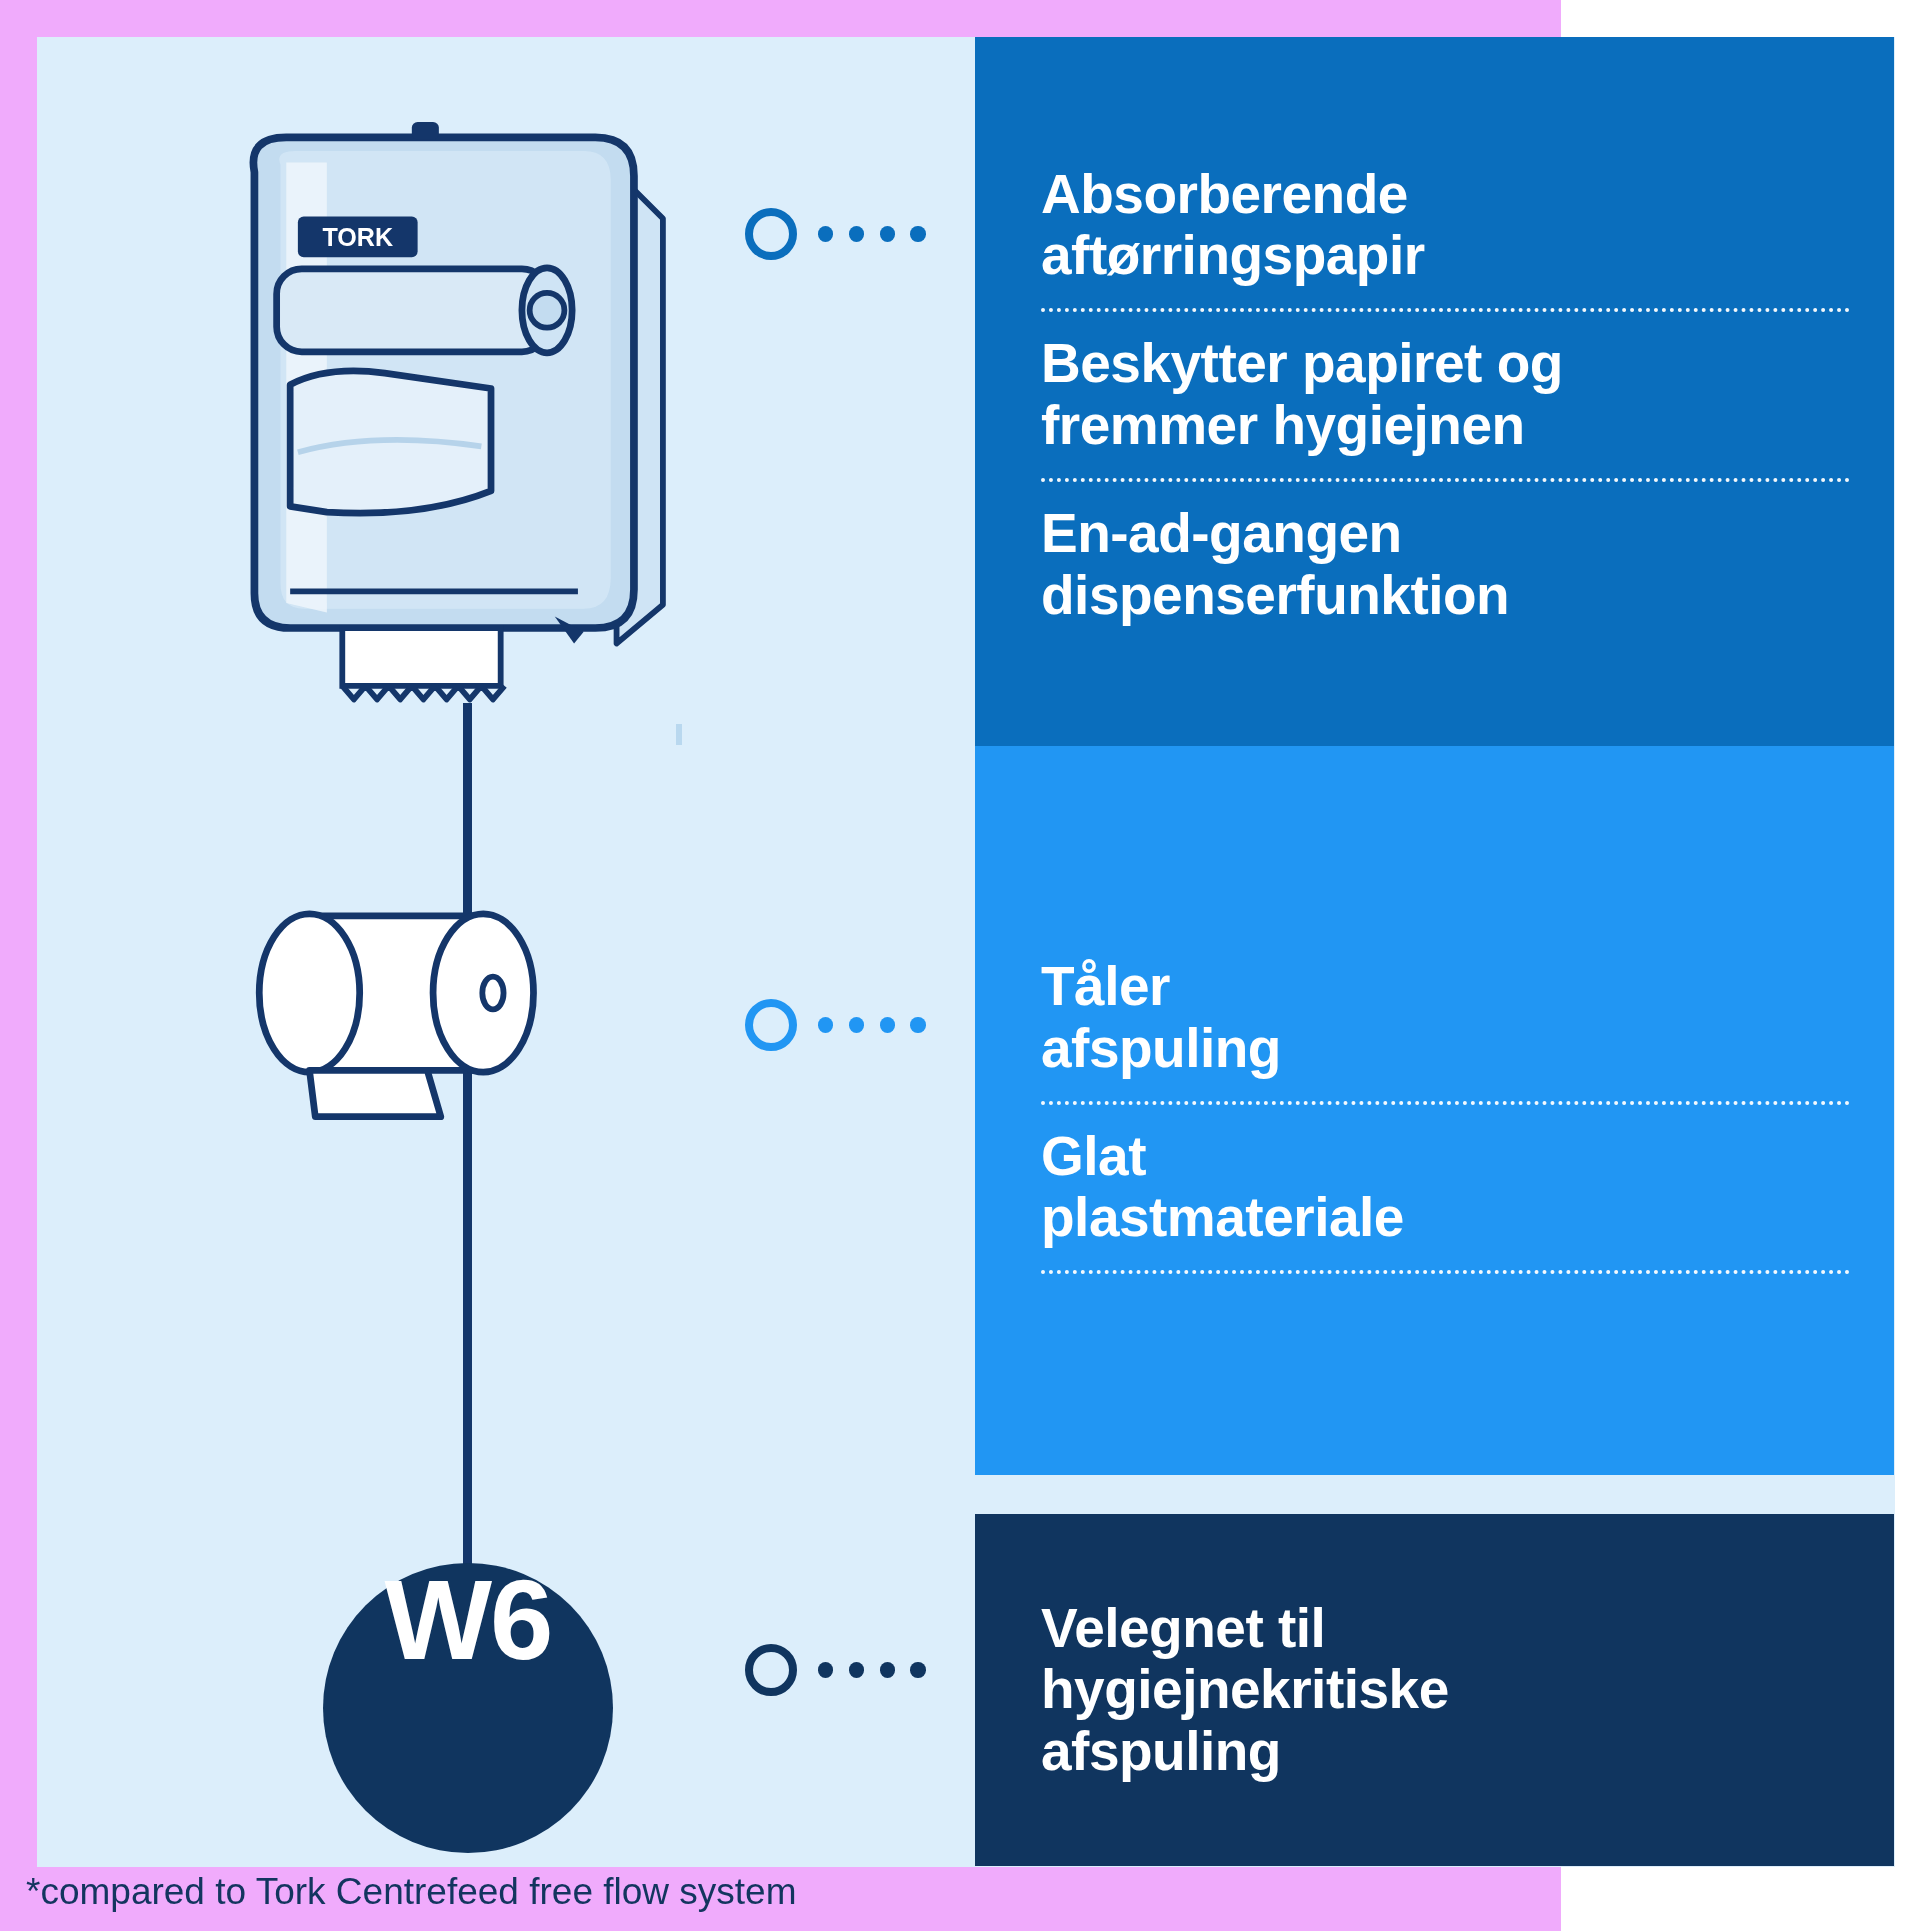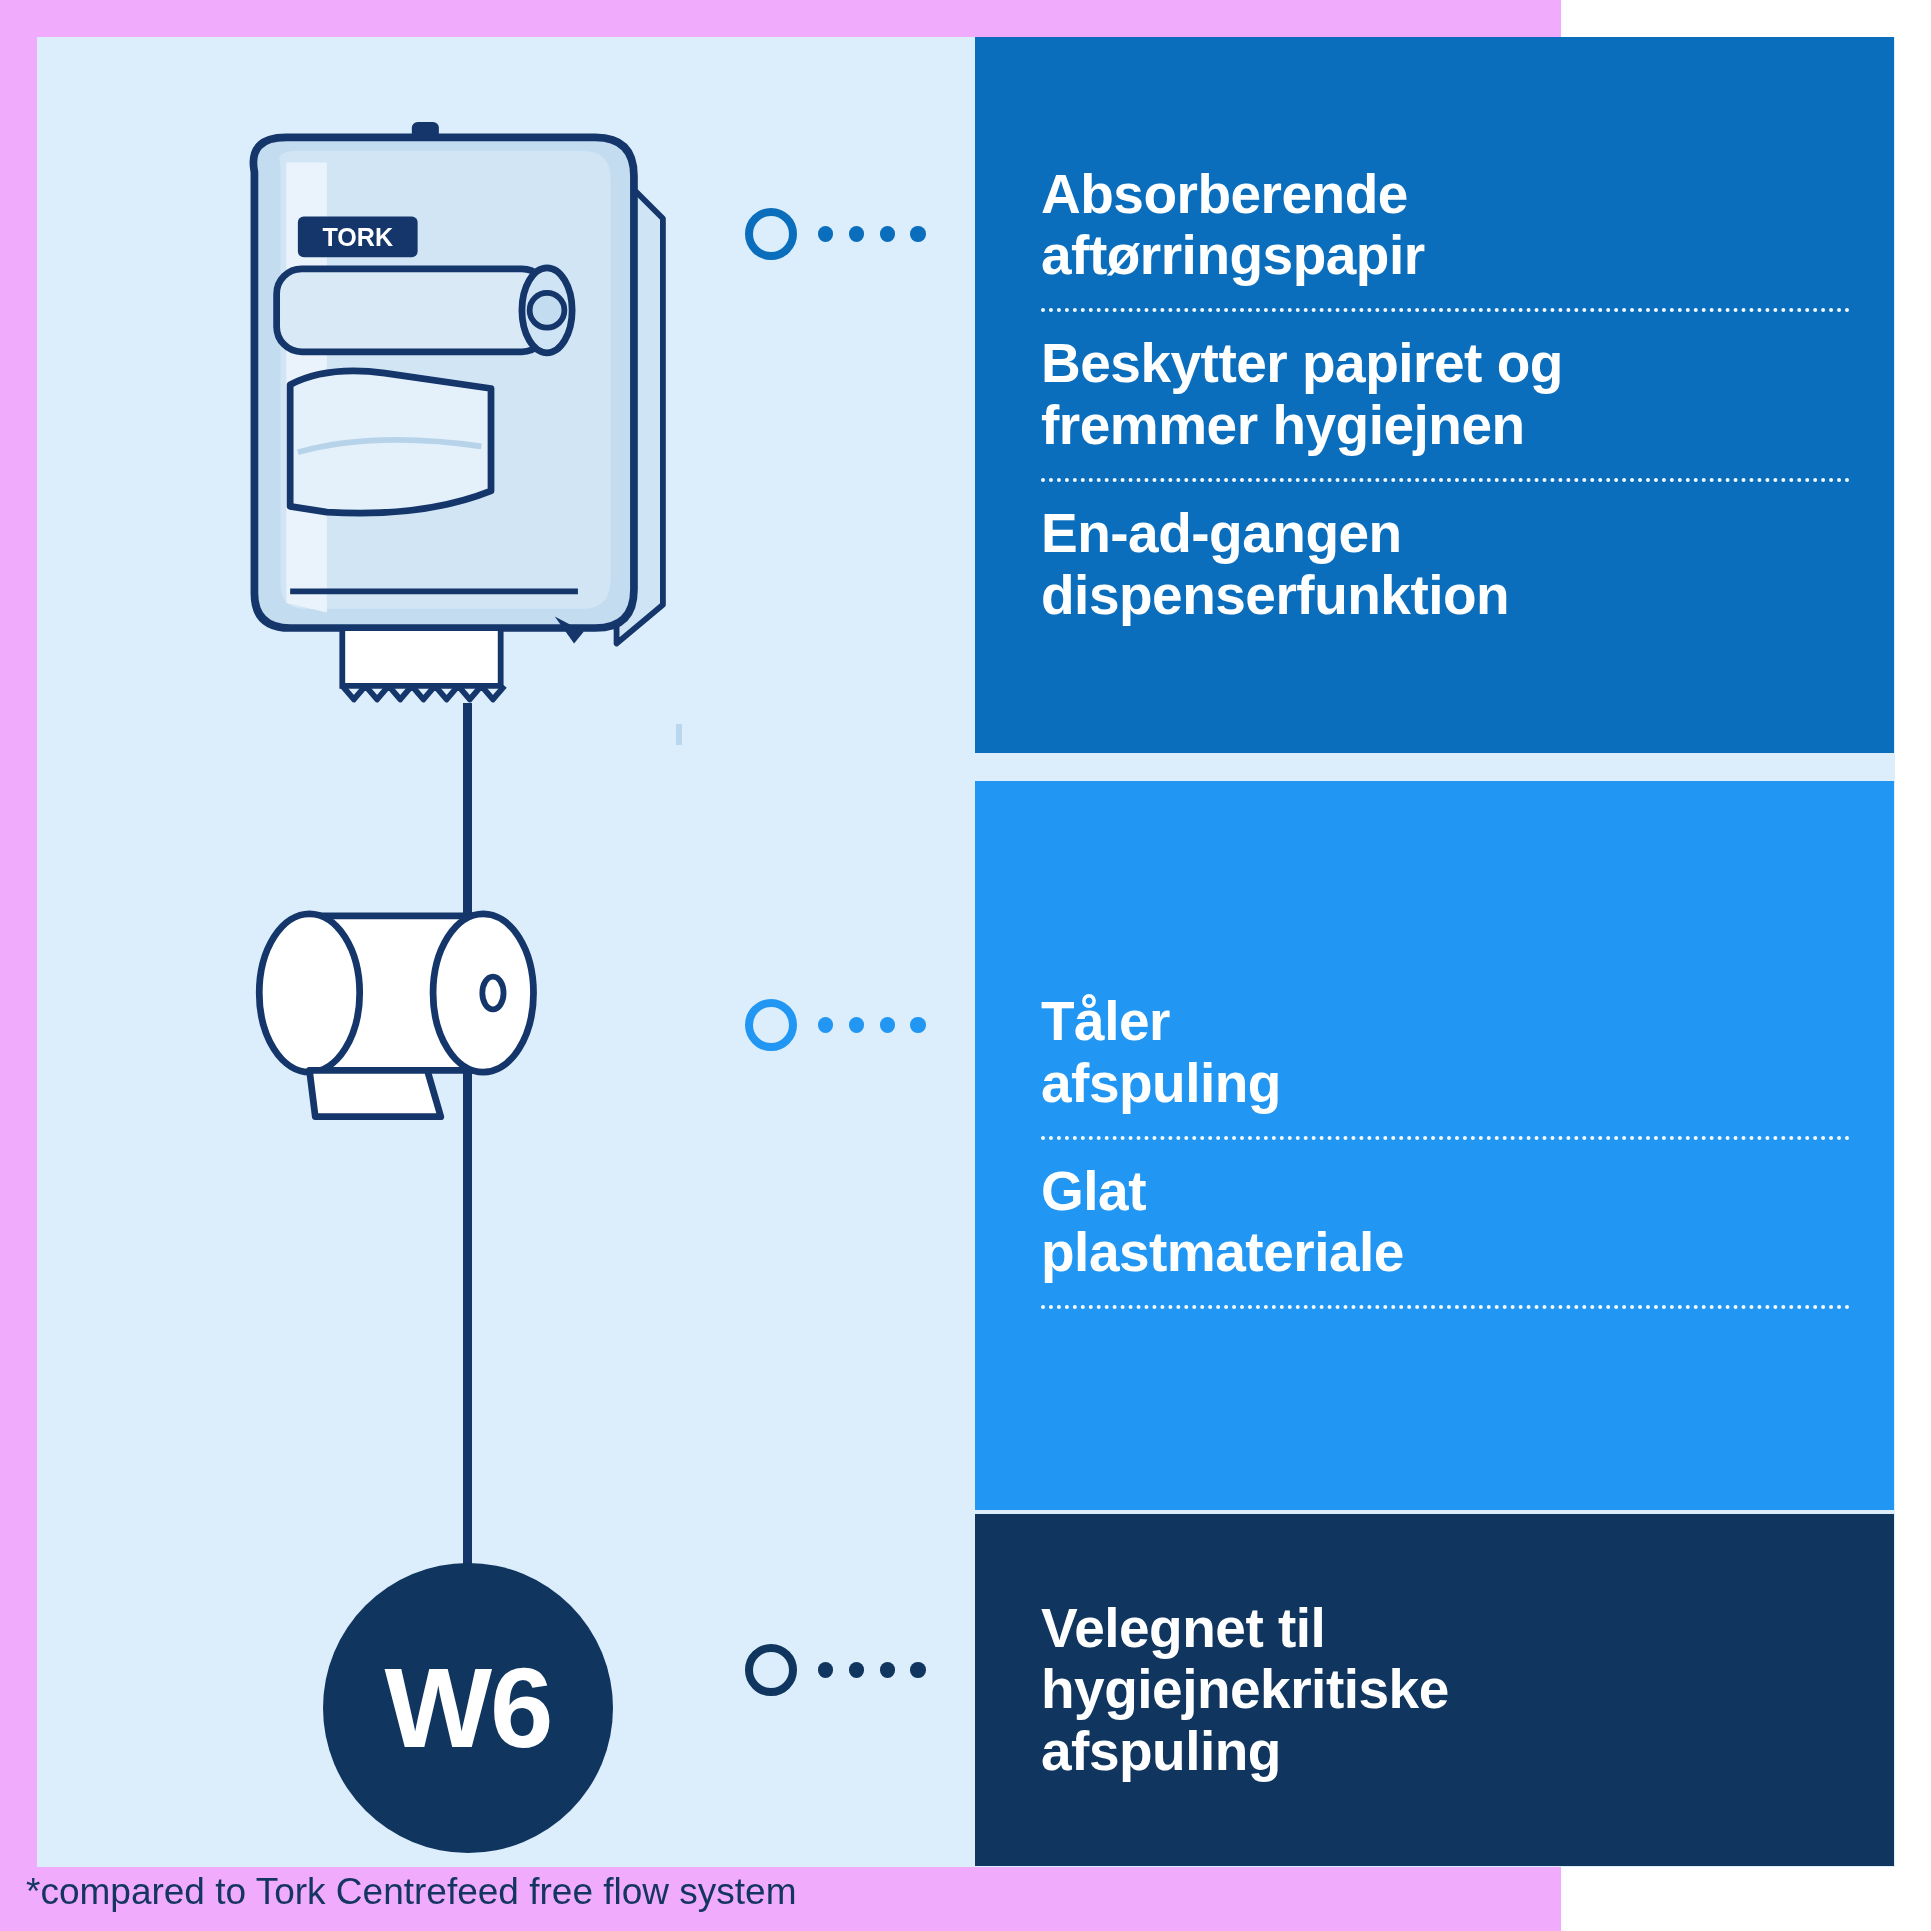--- a/index.html
+++ b/index.html
@@ -48,21 +48,21 @@
   
   .w6-circle {
     position: absolute;
     left: 286px;
     top: 1526px;
     width: 290px;
     height: 290px;
     border-radius: 50%;
     background: #10355f;
     display: flex;
-    align-items: center;
+    align-items: flex-start;
     justify-content: center;
   }
   .w6-circle span {
     color: #ffffff;
     font-size: 114px;
     font-weight: bold;
     letter-spacing: -1.9px;
     line-height: 1;
   }
   
@@ -75,21 +75,21 @@
     display: flex;
     flex-direction: column;
     justify-content: center;
   }
   .block-1 {
     top: 37px;
     height: 716px;
     background: #0a6ebd;
   }
   .block-2 {
-    top: 781px;
+    top: 746px;
     height: 729px;
     background: #2196f3;
   }
   .block-3 {
     top: 1514px;
     height: 352px;
     background: #10355f;
   }
   .feature {
     color: #ffffff;

